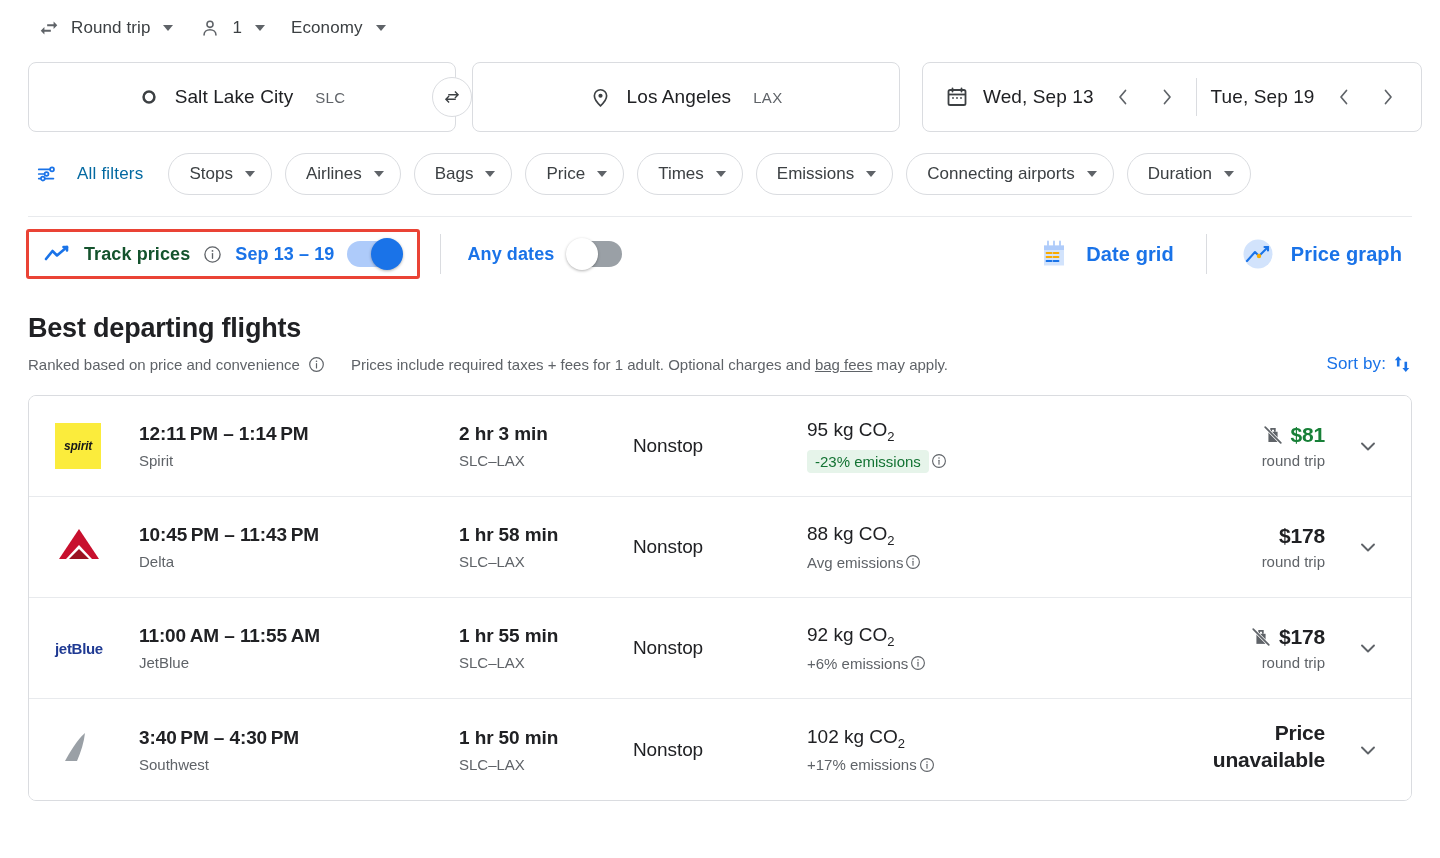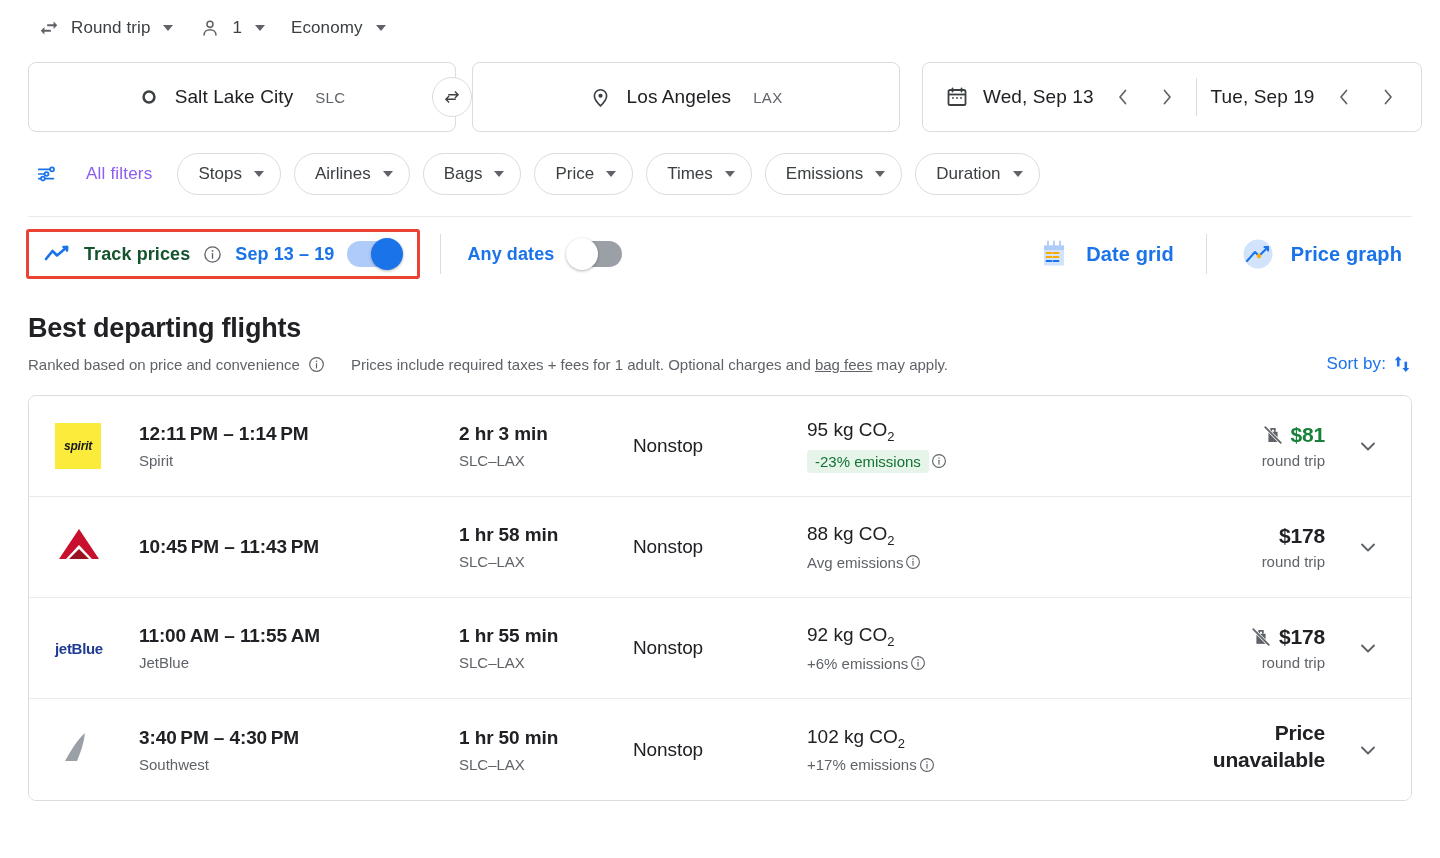--- a/index.html
+++ b/index.html
@@ -81,22 +81,22 @@
     cursor: pointer; color: #5f6368;
   }
   .date-divider { width: 1px; height: 38px; background: #dadce0; margin: 0 14px; }
 
   
   .filters-row {
     display: flex; align-items: center; gap: 13px;
     padding: 8px 28px 0 28px; height: 64px;
   }
   .all-filters {
-    display: flex; align-items: center; gap: 28px;
-    color: #8b5cf6; font-size: 17px; font-weight: 500;
+    display: flex; align-items: center; gap: 19px;
+    color: #0369a1; font-size: 17px; font-weight: 500;
     padding: 8px 12px 8px 8px; border-radius: 4px; cursor: pointer;
     letter-spacing: .2px;
   }
   .filter-chip {
     height: 42px; border: 1px solid #dadce0; border-radius: 21px;
     display: flex; align-items: center; gap: 10px;
     padding: 0 16px 0 20px; cursor: pointer;
     font-size: 17px; color: #3c4043; white-space: nowrap;
     background: #fff;
   }
@@ -376,20 +376,24 @@
     </div>
     <div class="filter-chip">
       <span>Times</span>
       <span class="caret"></span>
     </div>
     <div class="filter-chip">
       <span>Emissions</span>
       <span class="caret"></span>
     </div>
     <div class="filter-chip">
+      <span>Connecting airports</span>
+      <span class="caret"></span>
+    </div>
+    <div class="filter-chip">
       <span>Duration</span>
       <span class="caret"></span>
     </div>
   </div>
 
   <div class="hr"></div>
 
   <div class="track-row">
     <div class="track-box">
       <span class="icn">
@@ -539,20 +543,21 @@
         <span>
           <svg width="48" height="44" viewBox="0 0 48 44">
             <path d="M24 6 44 36H4z" fill="#c8102e"></path>
             <path d="M24 22 37 36H11z" fill="#fff"></path>
             <path d="M24 26 34 36H14z" fill="#9b1321"></path>
           </svg>
         </span>
       </div>
       <div class="times-cell">
         <div class="line1">10:45 PM – 11:43 PM</div>
+        <div class="line2">Delta</div>
       </div>
       <div class="dur-cell">
         <div class="line1">1 hr 58 min</div>
         <div class="line2">SLC–LAX</div>
       </div>
       <div class="stops-cell">
         <div class="line1">Nonstop</div>
       </div>
       <div class="emis-cell">
         <div class="emis-kg"><span>88 kg CO</span><sub>2</sub></div>

